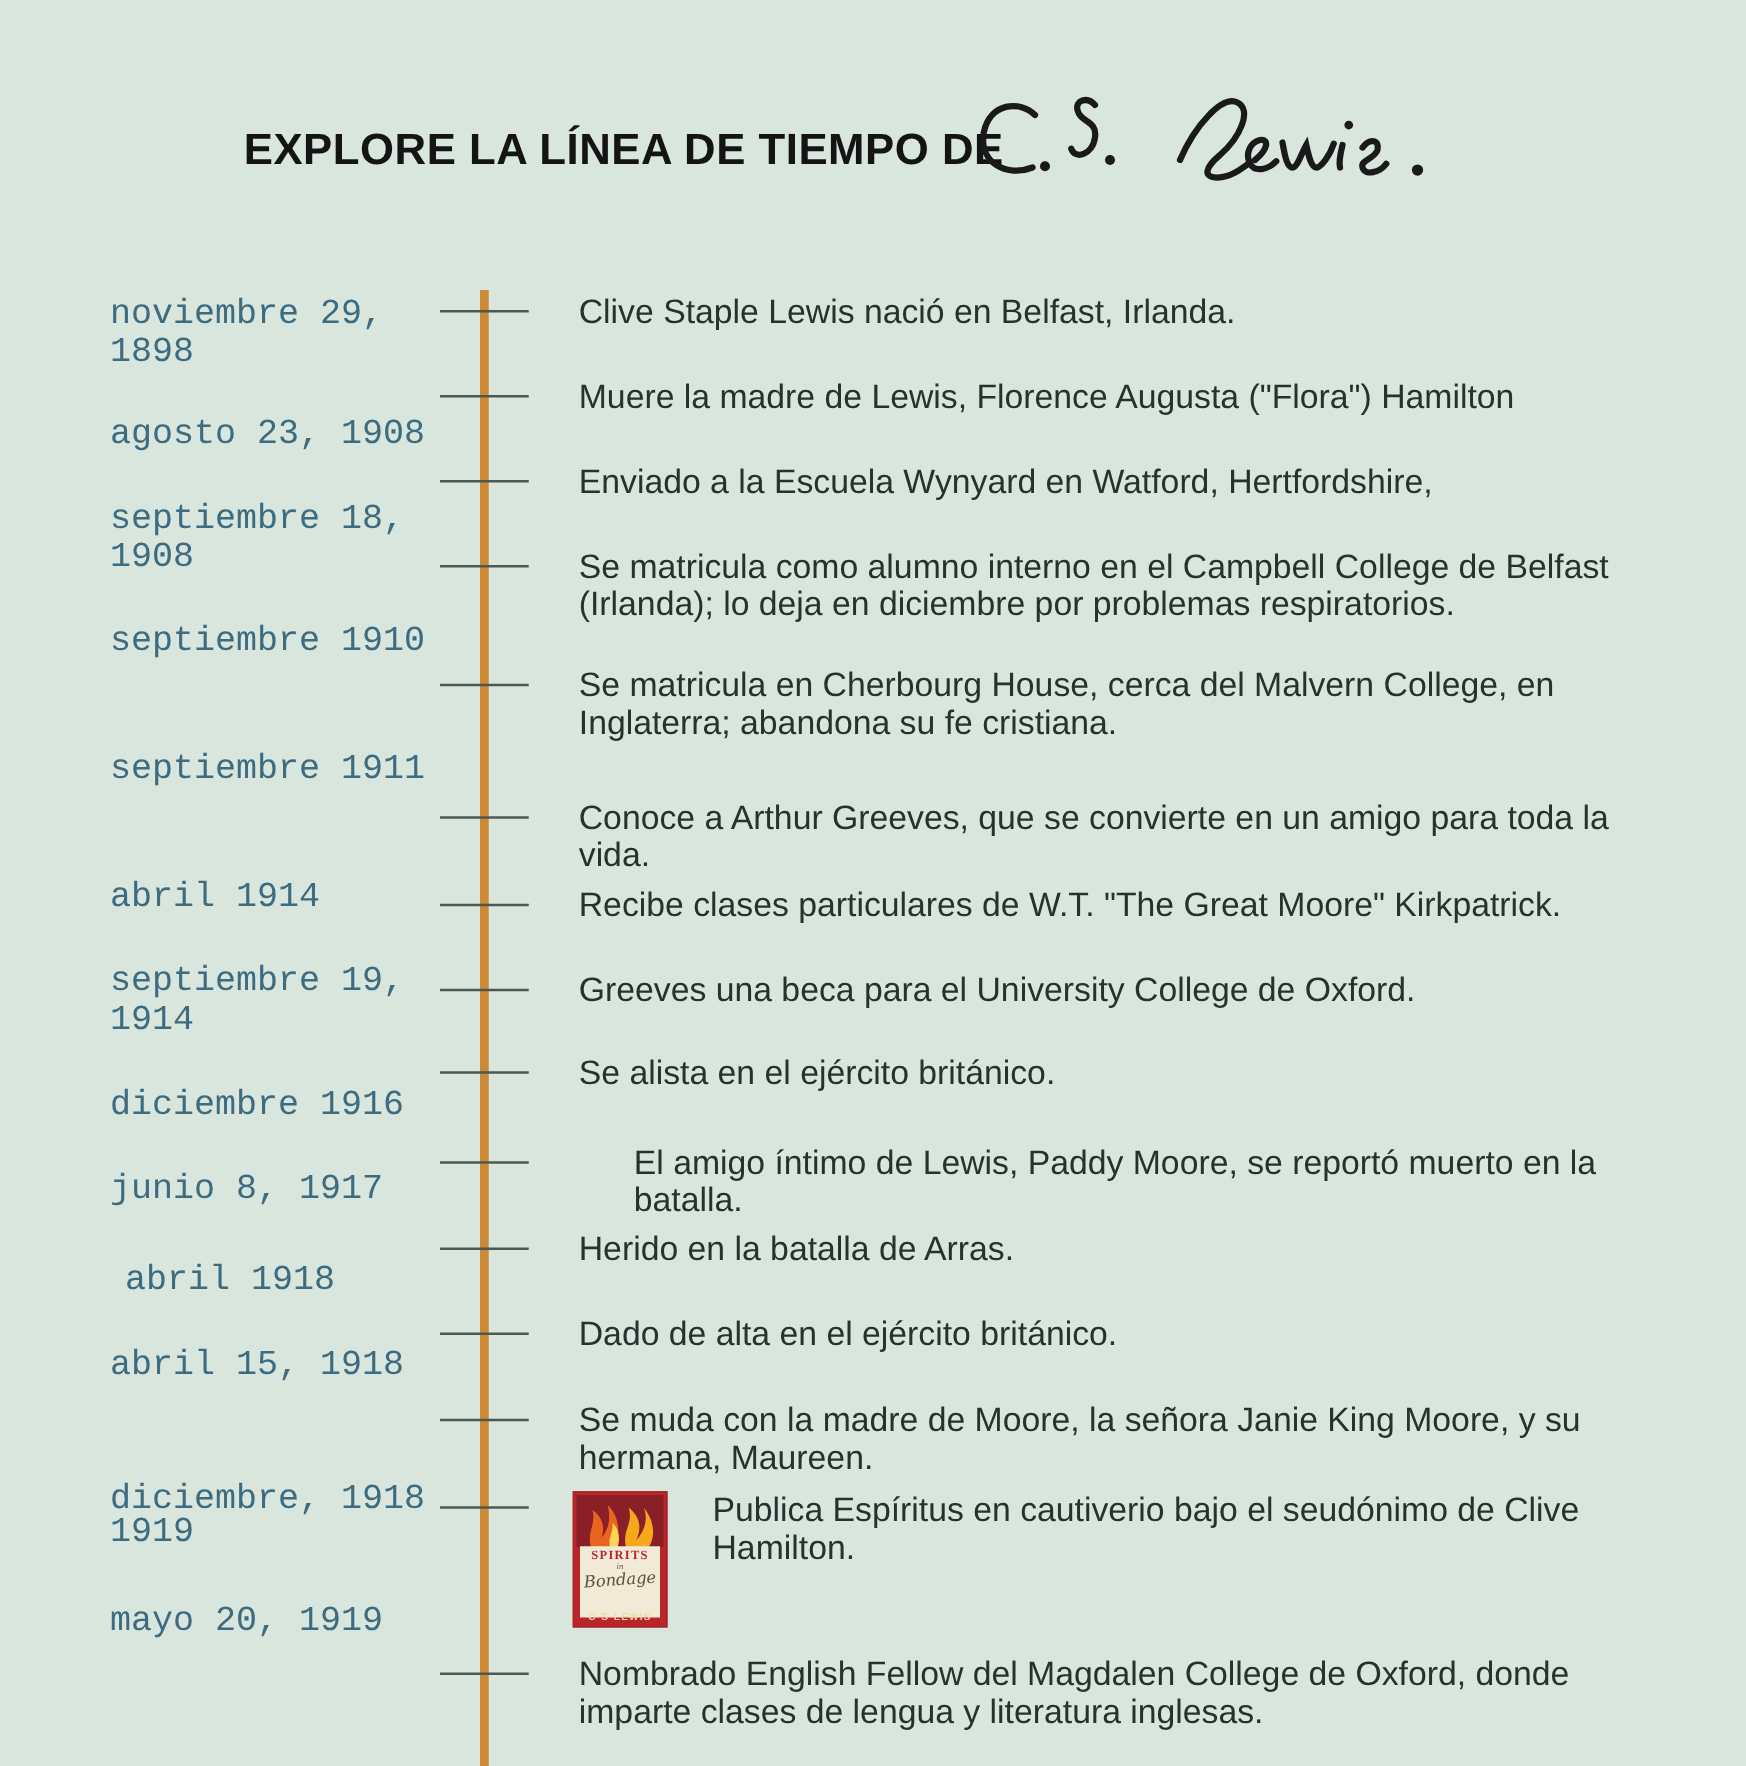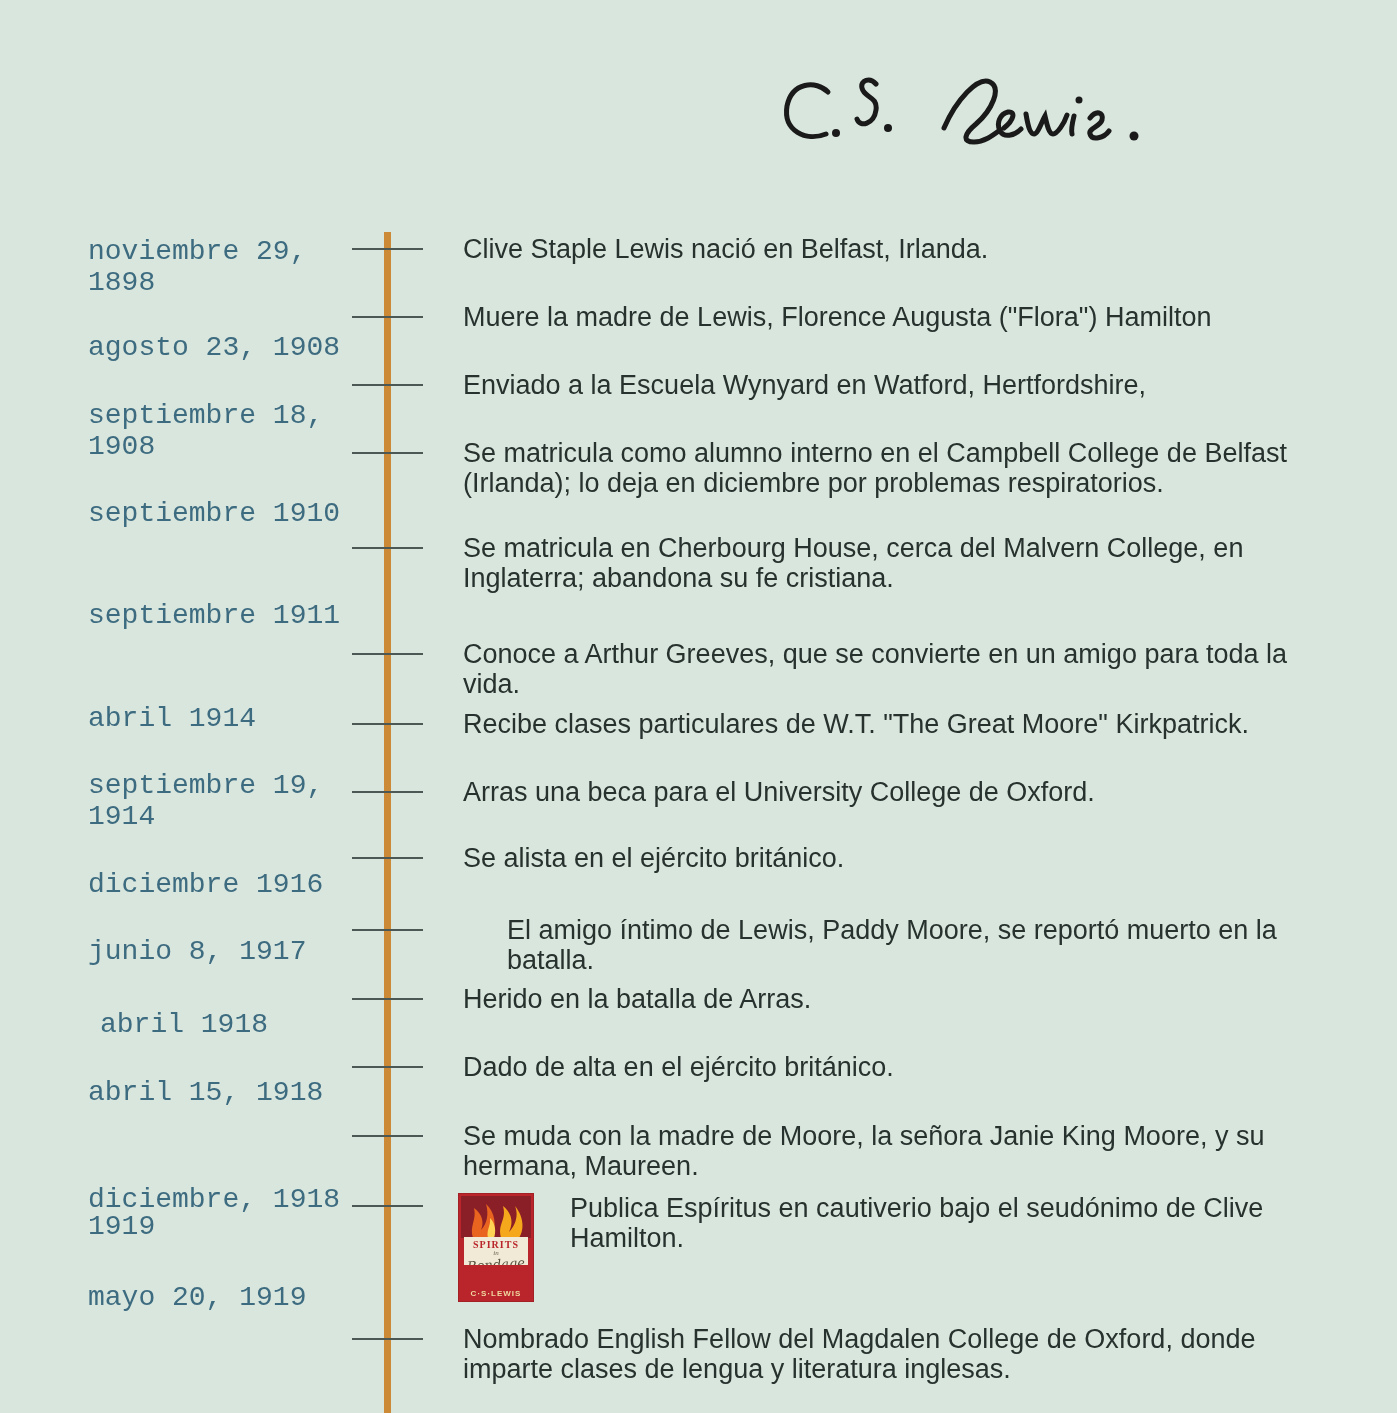--- a/index.html
+++ b/index.html
@@ -43,21 +43,21 @@
   }
   .desc-indent{left:570px;width:760px;}
 
   
   .book{
     position:absolute;left:458px;top:1193px;width:76px;height:109px;
     background:#b9252b;box-shadow:0 0 0 1px #a32025 inset;
   }
   .book .flames{position:absolute;left:3px;top:3px;}
   .bpanel{
-    position:absolute;left:6px;top:44px;width:64px;height:28px;
+    position:absolute;left:6px;top:44px;width:64px;height:57px;
     background:#f1ead6;text-align:center;overflow:hidden;
   }
   .bt1{
     margin-top:3px;font-family:"Liberation Serif","DejaVu Serif",serif;
     font-size:10px;font-weight:bold;letter-spacing:1px;color:#b9252b;line-height:1;
   }
   .bt2{
     font-family:"Liberation Serif","DejaVu Serif",serif;font-style:italic;
     font-size:7px;color:#6a624c;line-height:1.1;
   }
@@ -68,20 +68,21 @@
   .bauthor{
     position:absolute;left:0;bottom:4px;width:100%;text-align:center;
     font-size:8px;font-weight:bold;letter-spacing:1px;color:#f0d9a0;line-height:1;
   }
 </style>
 </head>
 <body>
 
 <div class="page">
 
+  <div class="title">EXPLORE LA LÍNEA DE TIEMPO DE</div>
 
   <span class="sr">C. S. Lewis.</span>
   <svg class="signature-svg" width="372" height="84" viewBox="0 0 372 84" aria-hidden="true">
 
     <path d="M50,16 C38,4 14,6 9,30 C5,55 28,66 48,58"></path>
     <circle cx="58" cy="57" r="4" fill="#1a1a1a" stroke="none"></circle>
 
     <path d="M98,8 C92,1 82,4 84,12 C86,22 100,20 98,34 C96,48 82,52 79,43"></path>
     <circle cx="110" cy="52" r="4" fill="#1a1a1a" stroke="none"></circle>
 
@@ -128,21 +129,21 @@
 (Irlanda); lo deja en diciembre por problemas respiratorios.</div>
       <div class="tick" style="top: 547px;"></div>
       <div class="desc" style="top: 533px;">Se matricula en Cherbourg House, cerca del Malvern College, en
 Inglaterra; abandona su fe cristiana.</div>
       <div class="tick" style="top: 653px;"></div>
       <div class="desc" style="top: 639px;">Conoce a Arthur Greeves, que se convierte en un amigo para toda la
 vida.</div>
       <div class="tick" style="top: 723px;"></div>
       <div class="desc" style="top: 709px;">Recibe clases particulares de W.T. "The Great Moore" Kirkpatrick.</div>
       <div class="tick" style="top: 791px;"></div>
-      <div class="desc" style="top: 777px;">Arras una beca para el University College de Oxford.</div>
+      <div class="desc" style="top: 777px;">Greeves una beca para el University College de Oxford.</div>
       <div class="tick" style="top: 857px;"></div>
       <div class="desc" style="top: 843px;">Se alista en el ejército británico.</div>
       <div class="tick" style="top: 929px;"></div>
       <div class="desc" style="top: 915px; margin-left: 44px;">El amigo íntimo de Lewis, Paddy Moore, se reportó muerto en la
 batalla.</div>
       <div class="tick" style="top: 998px;"></div>
       <div class="desc" style="top: 984px;">Herido en la batalla de Arras.</div>
       <div class="tick" style="top: 1066px;"></div>
       <div class="desc" style="top: 1052px;">Dado de alta en el ejército británico.</div>
       <div class="tick" style="top: 1135px;"></div>

